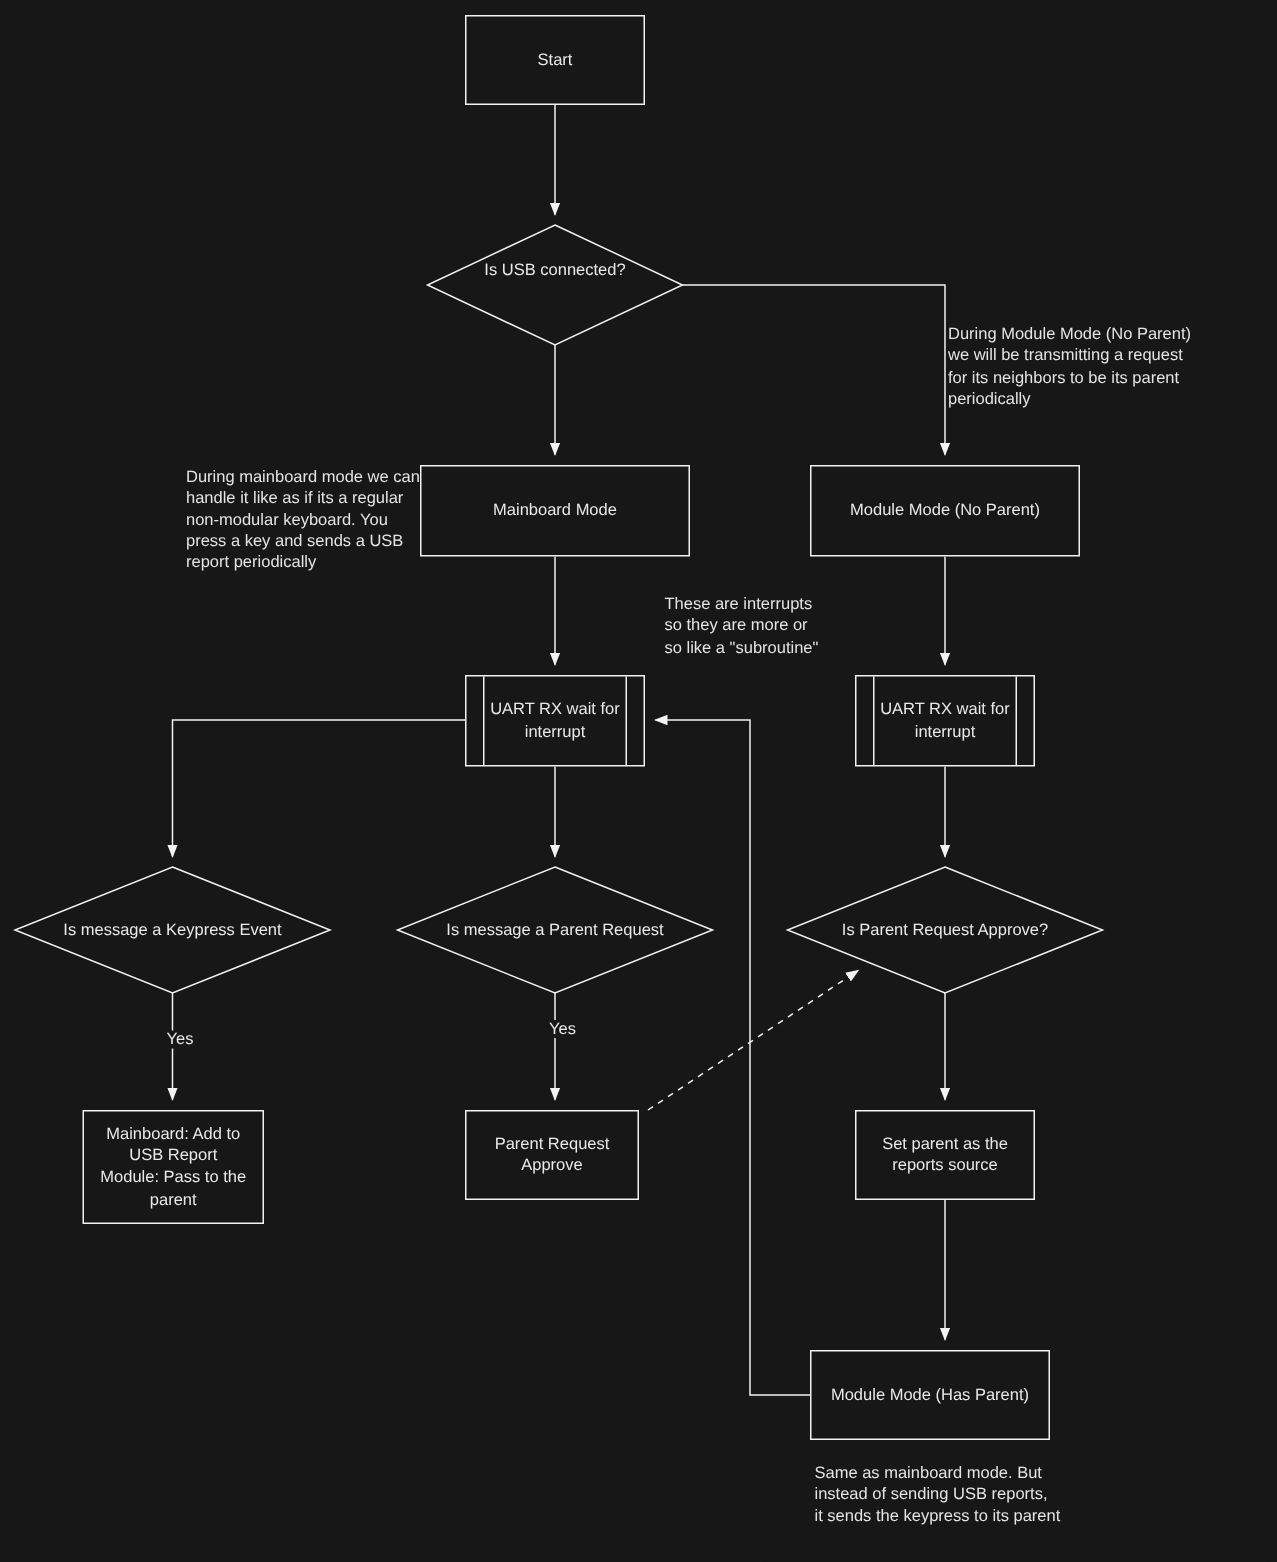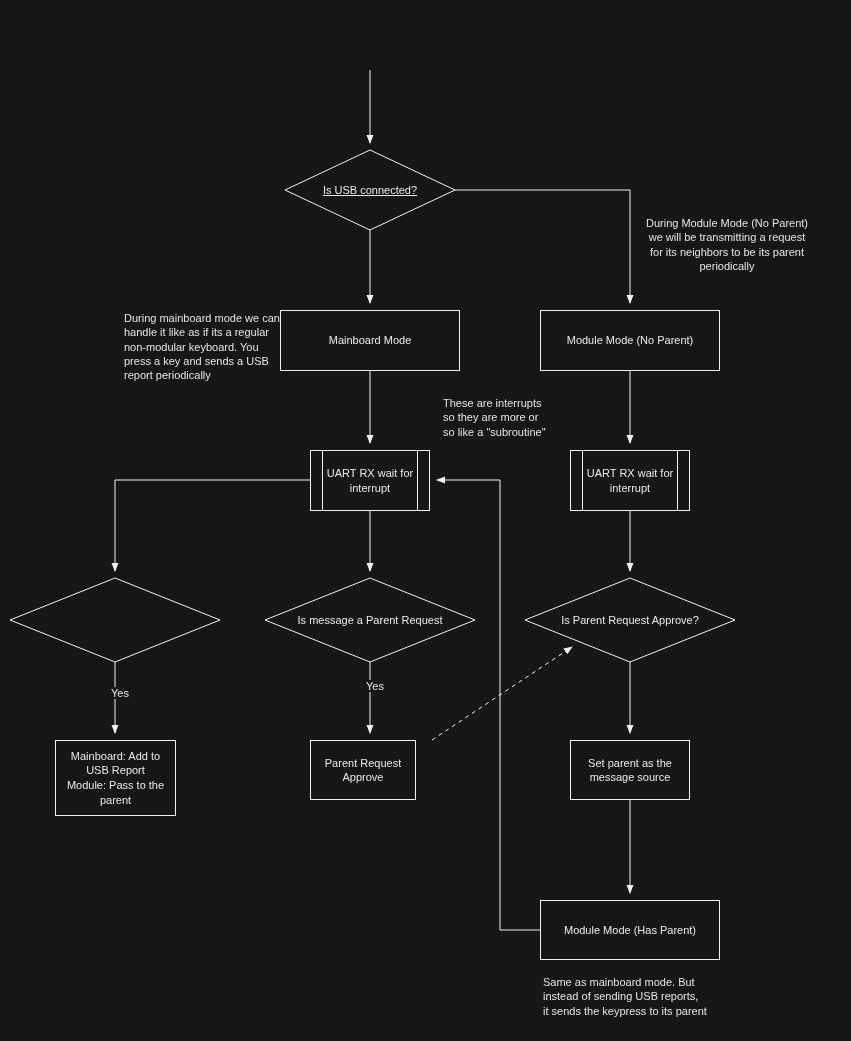--- a/index.html
+++ b/index.html
@@ -79,20 +79,23 @@
       <path d="M540,930 L500,930 L500,480 L437,480" marker-end="url(#arw)"></path>
       <path d="M432,740 L572,647" stroke-dasharray="4 4" marker-end="url(#arw)"></path>
 
       <polygon points="370,150 455,190 370,230 285,190"></polygon>
       <polygon points="115,578 220,620 115,662 10,620"></polygon>
       <polygon points="370,578 475,620 370,662 265,620"></polygon>
       <polygon points="630,578 735,620 630,662 525,620"></polygon>
     </g>
   </svg>
 
+  <div class="node" style="left:310px;top:10px;width:120px;height:60px;">
+    <div class="lbl">Start</div>
+  </div>
 
   <div class="node" style="left:540px;top:310px;width:180px;height:61px;">
     <div class="lbl">Module Mode (No Parent)</div>
   </div>
 
   <div class="node" style="left:280px;top:310px;width:180px;height:61px;">
     <div class="lbl">Mainboard Mode</div>
   </div>
 
   <div class="node subproc" style="left:310px;top:450px;width:120px;height:61px;">
@@ -105,47 +108,48 @@
 interrupt</div>
   </div>
 
   <div class="node" style="left:55px;top:740px;width:121px;height:76px;line-height:14.7px;">
     <div class="lbl">Mainboard: Add to
 USB Report
 Module: Pass to the
 parent</div>
   </div>
 
-  <div class="node" style="left:310px;top:740px;width:106px;height:60px;">
+  <div class="node" style="left:310px;top:740px;width:116px;height:60px;">
     <div class="lbl">Parent Request
 Approve</div>
   </div>
 
   <div class="node" style="left:570px;top:740px;width:120px;height:60px;">
     <div class="lbl">Set parent as the
-message source</div>
+reports source</div>
   </div>
 
-  <div class="node" style="left:540px;top:900px;width:180px;height:60px;">
+  <div class="node" style="left:540px;top:900px;width:160px;height:60px;">
     <div class="lbl">Module Mode (Has Parent)</div>
   </div>
 
-  <div class="diamond-label" style="left:285px;top:150px;width:170px;height:80px;text-decoration:underline;">Is USB connected?</div>
+  <div class="diamond-label" style="left:285px;top:140px;width:170px;height:80px;">Is USB connected?</div>
+  <div class="diamond-label" style="left:10px;top:578px;width:210px;height:84px;">Is message a Keypress Event</div>
   <div class="diamond-label" style="left:525px;top:578px;width:210px;height:84px;">Is Parent Request Approve?</div>
   <div class="diamond-label" style="left:265px;top:578px;width:210px;height:84px;">Is message a Parent Request</div>
 
   <div class="edge-label" style="left:104px;top:687px;width:28px;">Yes</div>
   <div class="edge-label" style="left:359px;top:680px;width:28px;">Yes</div>
 
   <div class="note" style="left:83px;top:311px;width:190px;margin-left:41px;">During mainboard mode we can
 handle it like as if its a regular
 non-modular keyboard. You
 press a key and sends a USB
 report periodically</div>
-  <div class="note" style="left:632px;top:216px;width:190px;text-align:center;">During Module Mode (No Parent)
+  <div class="note" style="left:632px;top:216px;width:190px;">During Module Mode (No Parent)
 we will be transmitting a request
 for its neighbors to be its parent
 periodically</div>
   <div class="note" style="left:543px;top:975px;width:200px;">Same as mainboard mode. But
 instead of sending USB reports,
 it sends the keypress to its parent</div>
   <div class="note" style="left:443px;top:396px;width:140px;">These are interrupts
 so they are more or
 so like a "subroutine"</div>
 

